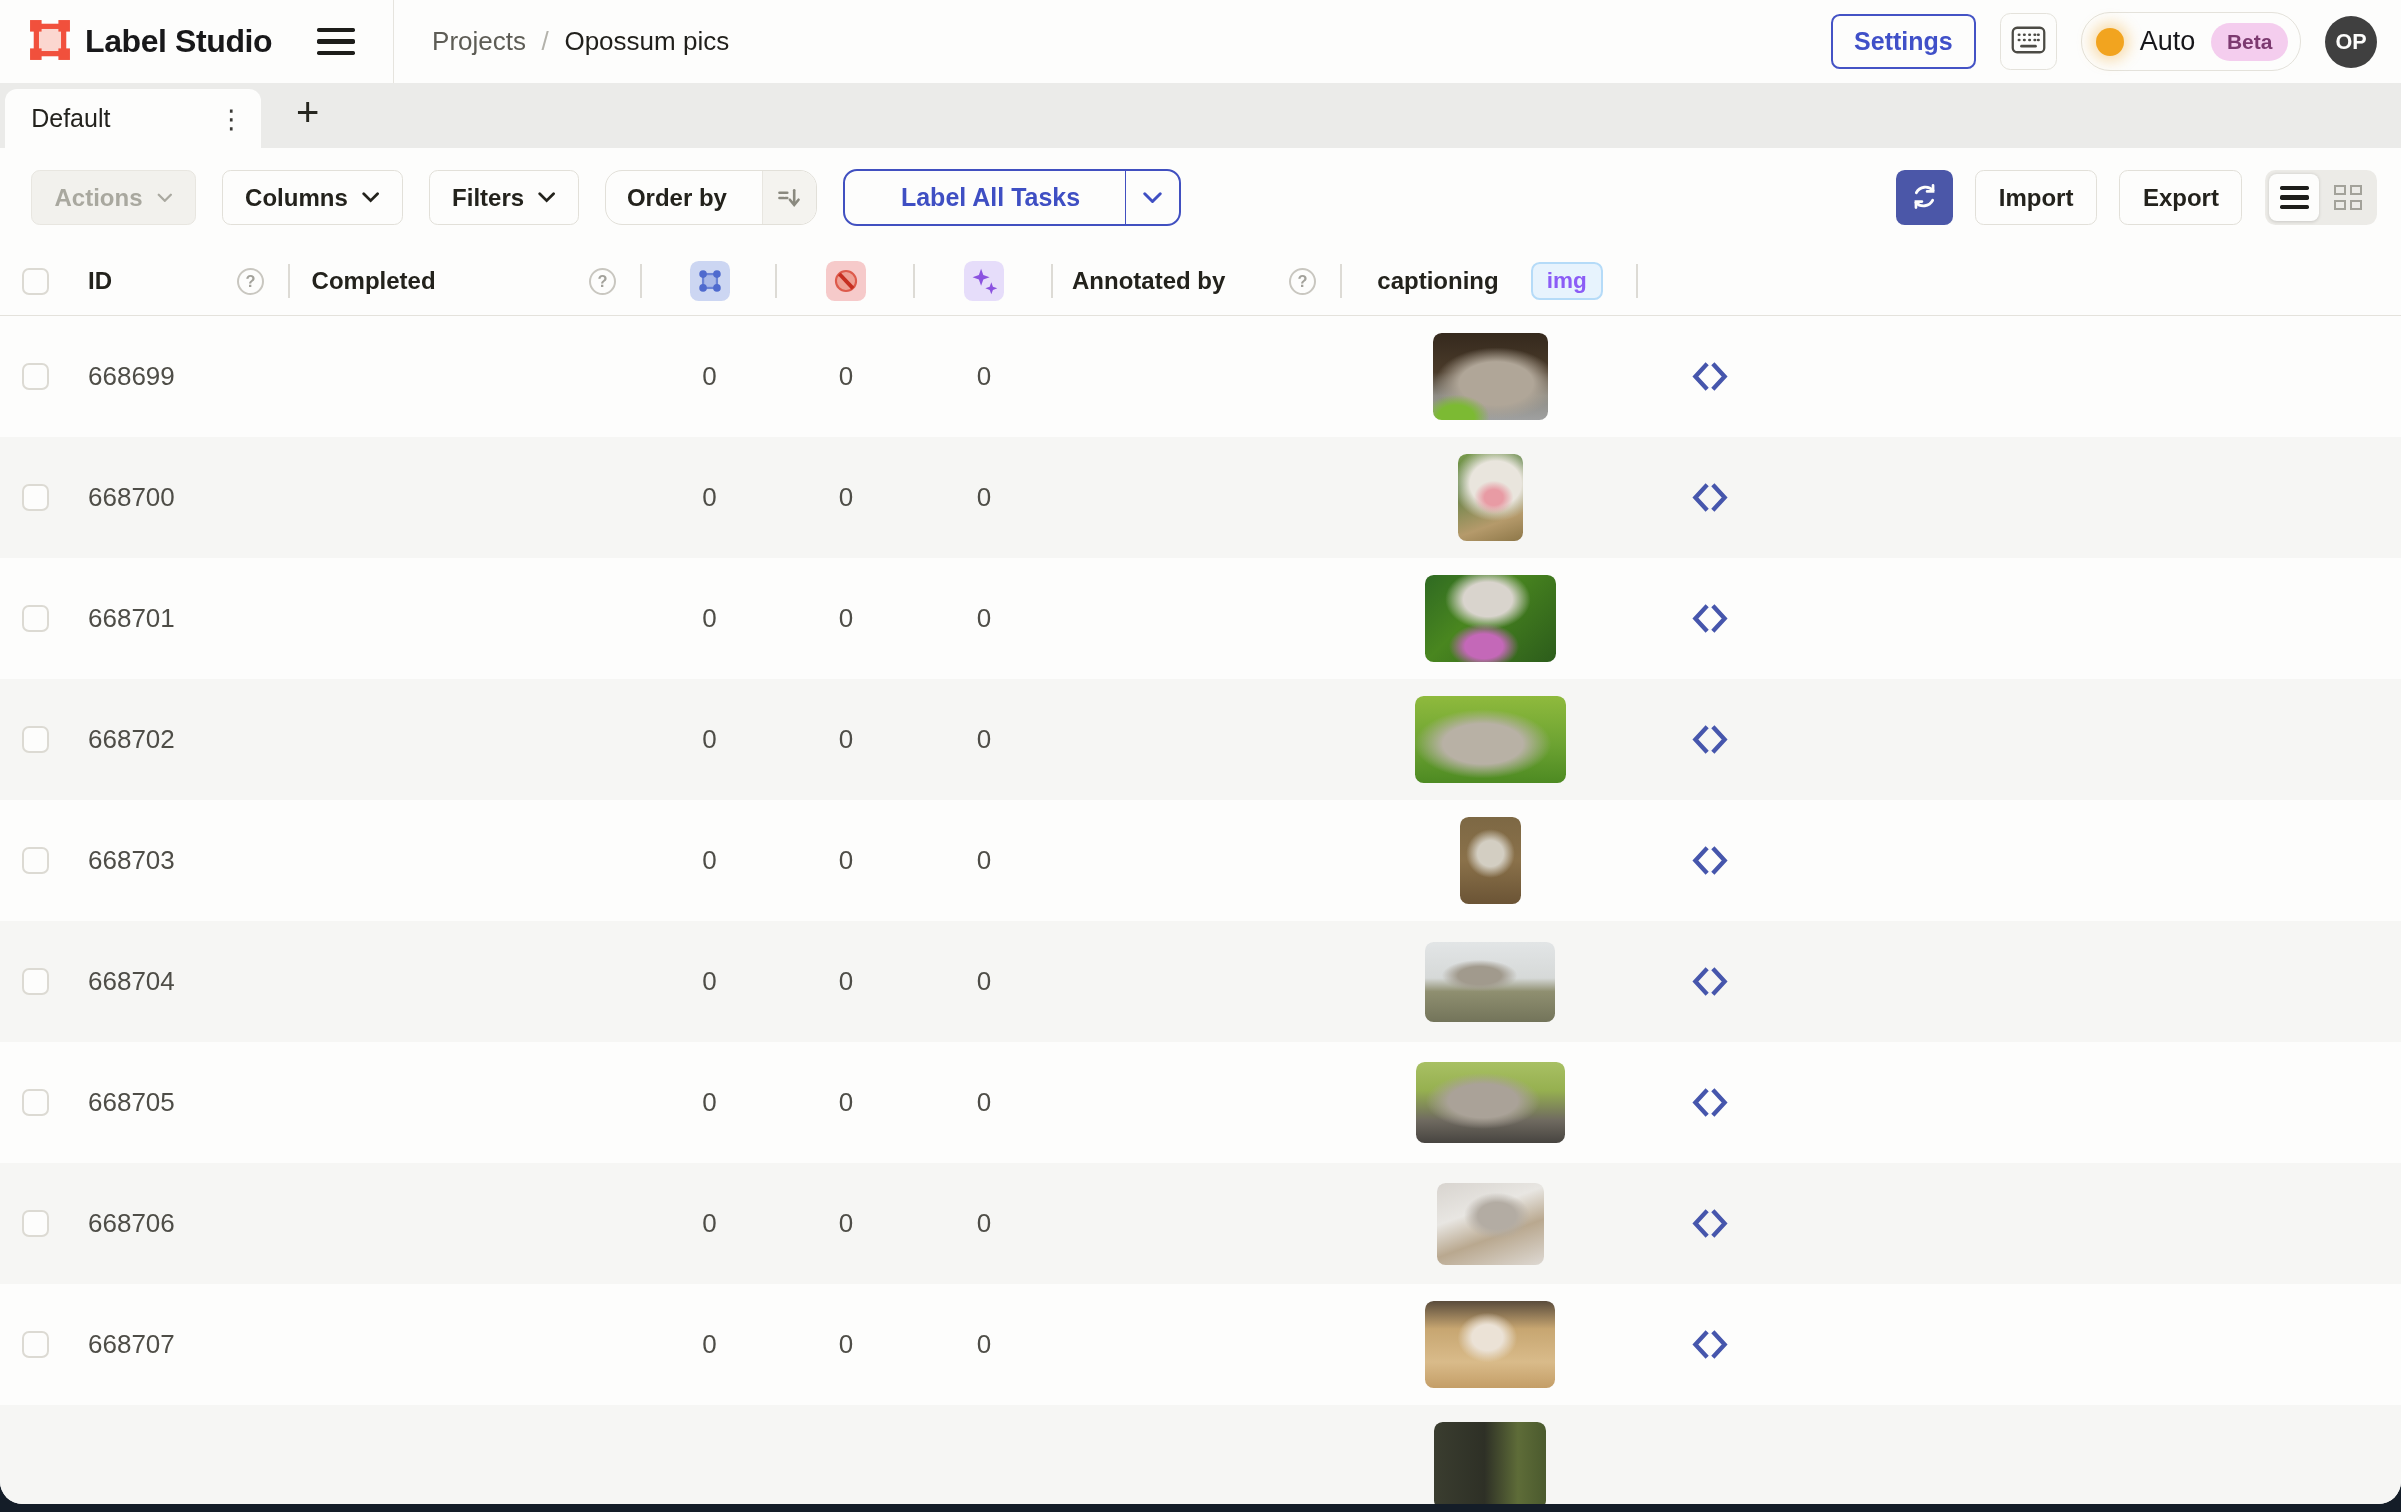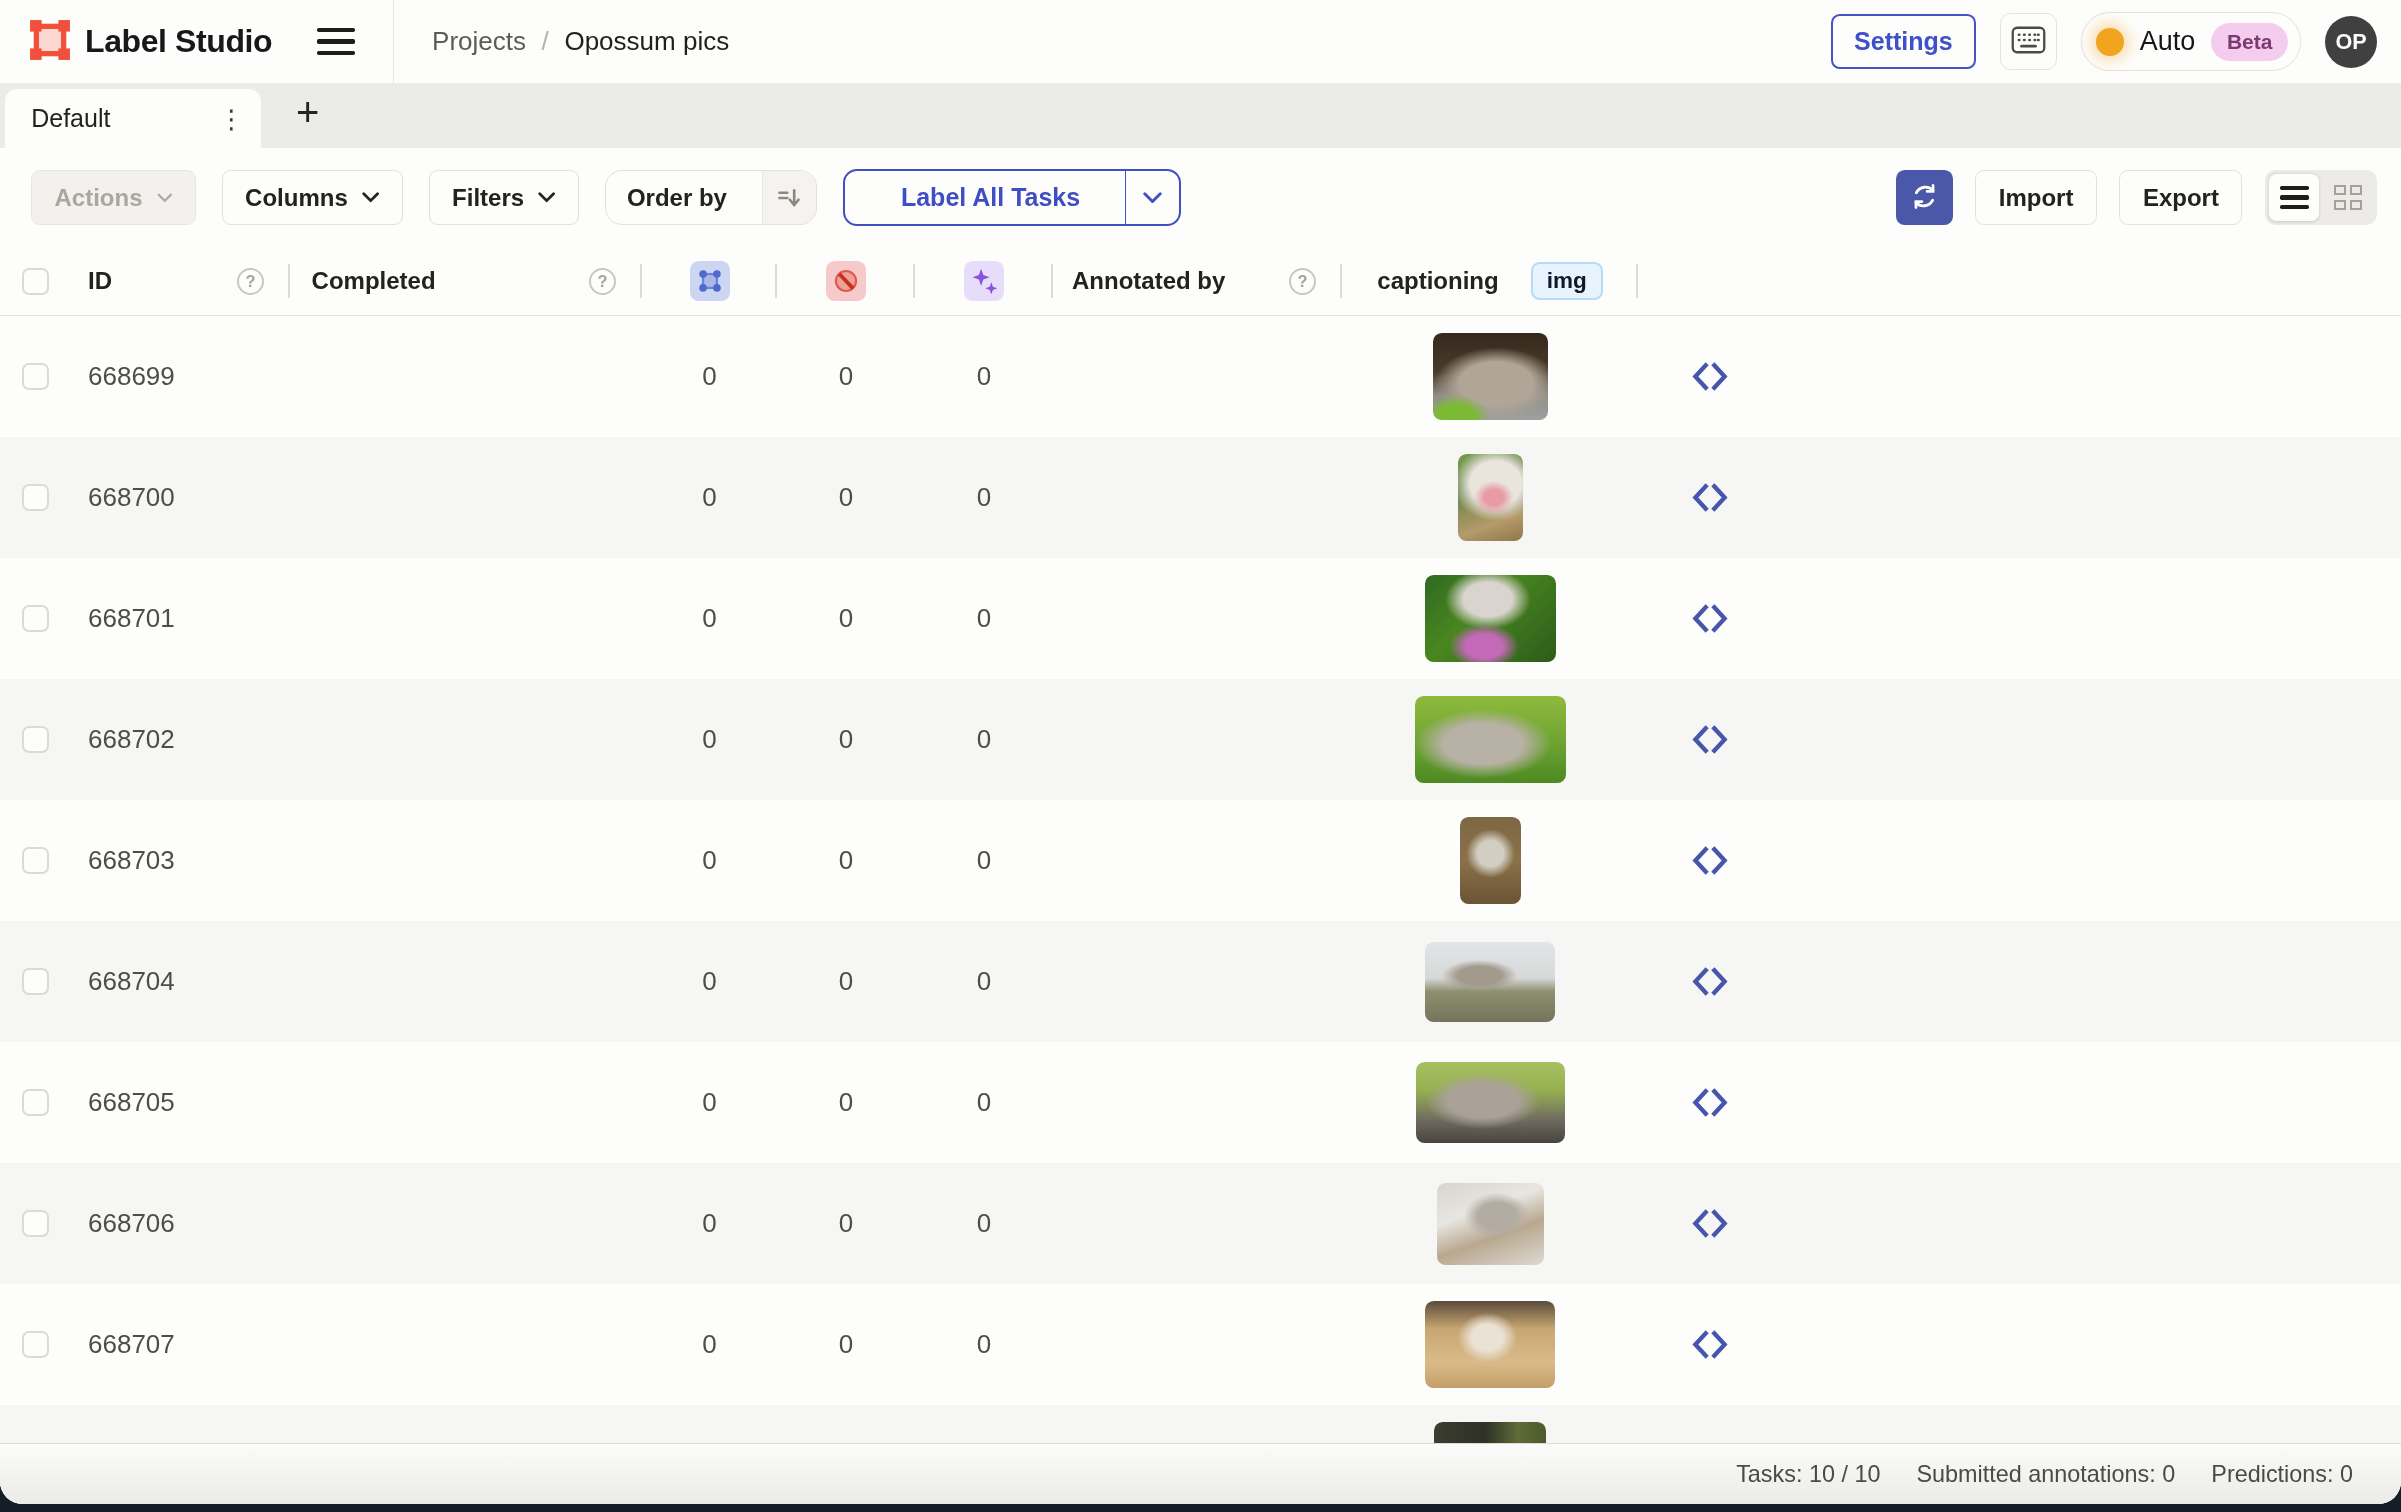--- a/index.html
+++ b/index.html
@@ -75,21 +75,21 @@
   .c-num3 { width:138px; justify-content:center; display:flex; align-items:center; }
   .c-annby { width:289px; padding-left:19px; }
   .c-img { width:296px; justify-content:center; display:flex; align-items:center; }
   .c-src { width:144px; justify-content:center; display:flex; align-items:center; }
   .checkbox { width:27px; height:27px; border:2.6px solid #dcdad3; border-radius:7px; background:#fdfdfc; display:inline-block; cursor:pointer; }
   .help { margin-left:auto; margin-right:26px; width:27px; height:27px; border:2.6px solid #c9c7c0; border-radius:50%; color:#a3a29b; font-size:16.4px; font-weight:700; display:flex; align-items:center; justify-content:center; cursor:pointer; }
   .iconchip { width:40px; height:40px; border-radius:8.7px; display:flex; align-items:center; justify-content:center; }
   .chip-blue { background:#ccd6f2; }
   .chip-red { background:#f6caca; }
   .chip-purple { background:#e6ddfa; }
-  .img-badge { margin-left:32px; background:#e7f3fd; border:2.6px solid #b5dbf8; color:#0f172a; font-size:22.5px; font-weight:700; border-radius:8.7px; padding:4.3px 14px; }
+  .img-badge { margin-left:32px; background:#e7f3fd; border:2.6px solid #b5dbf8; color:#8b5cf6; font-size:22.5px; font-weight:700; border-radius:8.7px; padding:4.3px 14px; }
 
   .trow { height:121px; display:flex; align-items:center; font-size:26px; color:#4e4d47; }
   .trow:nth-child(odd) { background:#fdfdfc; }
   .trow:nth-child(even) { background:#f6f6f4; }
   .trow .c-check { display:flex; align-items:center; }
   .trow .c-id { display:flex; align-items:center; }
   .trow .c-completed, .trow .c-annby { display:flex; align-items:center; }
   .thumb { border-radius:8.7px; cursor:pointer; }
   .src-btn { background:none; border:none; cursor:pointer; display:flex; align-items:center; justify-content:center; }
 
@@ -513,20 +513,15 @@
       <div class="c-num3"></div>
       <div class="c-annby"></div>
       <div class="c-img">
           <div class="thumb th9" title="partially visible dark opossum photo (row cut off by status bar)"></div>
         </div>
       <div class="c-src"></div>
     </div>
 
   </div>
 
-  <footer class="statusbar">
-    <span>Tasks: 10 / 10</span>
-    <span>Submitted annotations: 0</span>
-    <span>Predictions: 0</span>
-  </footer>
 
 </div>
 
 
 </body></html>

